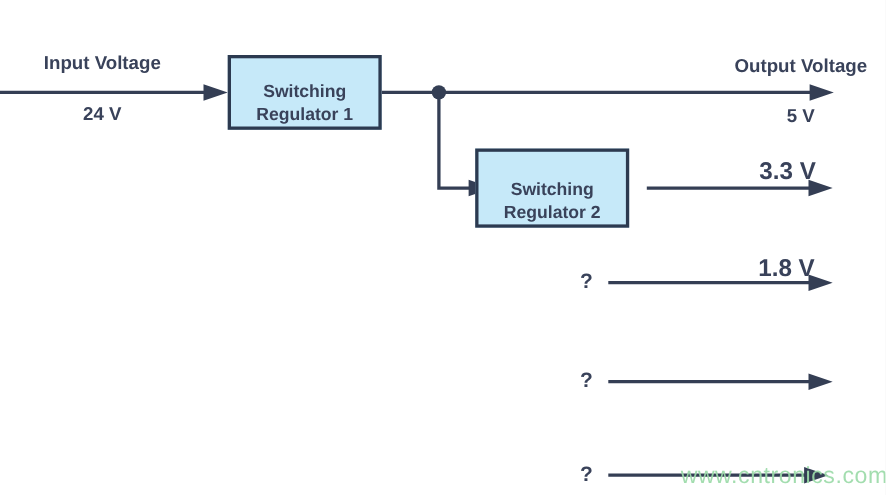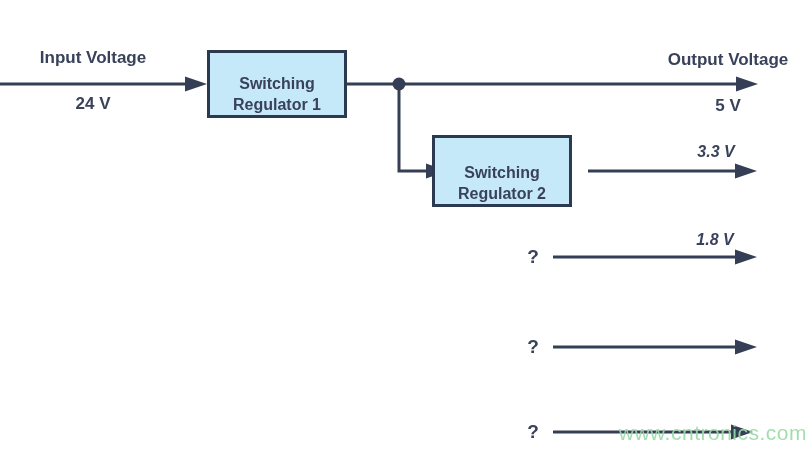--- a/index.html
+++ b/index.html
@@ -46,23 +46,22 @@
     align-items:flex-end;
     justify-content:center;
     text-align:center;
     font-weight:bold;
     font-size:16px;
     line-height:21px;
     color:var(--text);
     padding:0 10px;
   }
   .rail-label{
-    font-size:16px;
+    font-size:22px;
     width:90px;
-    font-style:italic;
   }
   .qmark{
     font-size:19px;
     width:22px;
     line-height:22px;
   }
   .watermark{
     position:absolute;
     right:-2px;
     top:421px;

